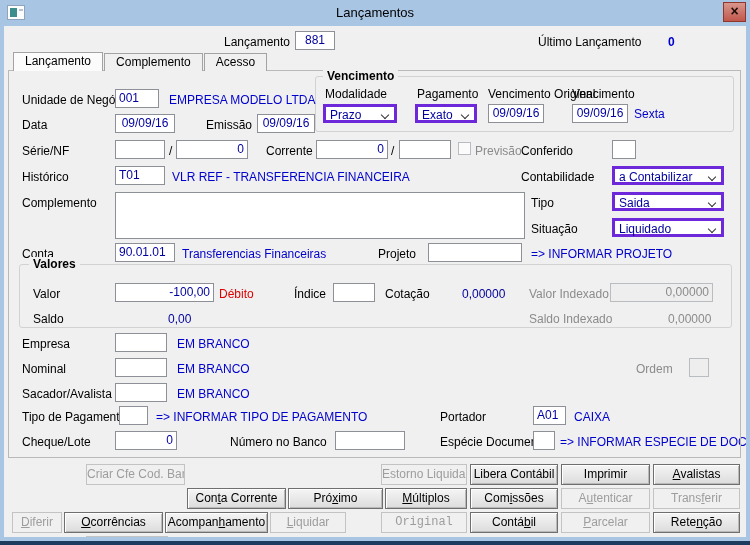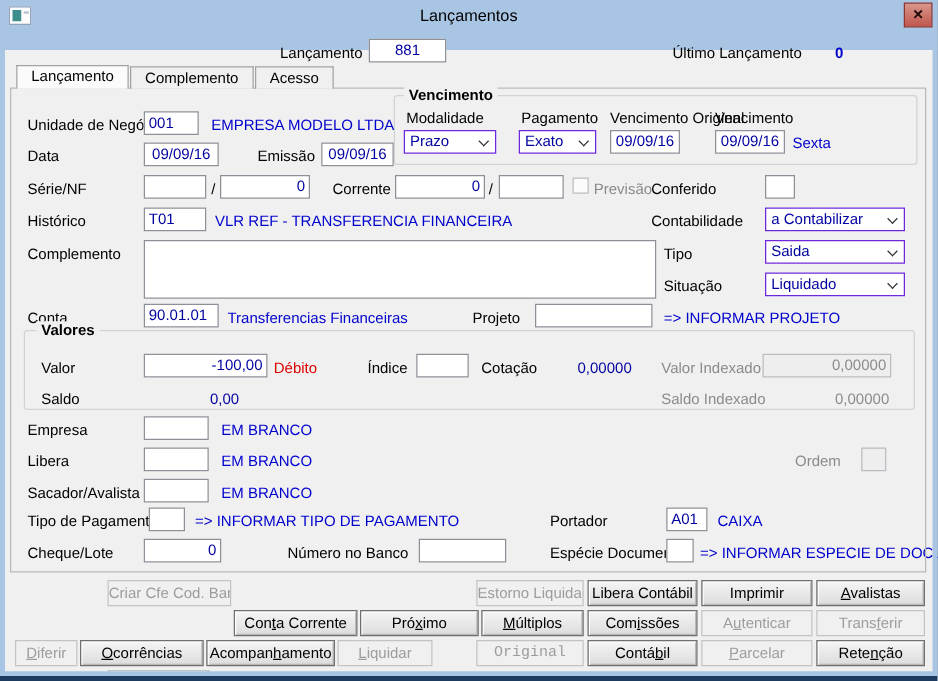--- a/index.html
+++ b/index.html
@@ -9,41 +9,41 @@
   }
   *{box-sizing:border-box}
   body{margin:0;background:#e8e8e8}
   .window{position:relative;width:750px;height:545px;background:#f0f0f0;
     font-family:"Liberation Sans",sans-serif;font-size:12px;color:#000;overflow:hidden;
     box-shadow:inset 0 0 0 1px #52749e}
   .frame-left,.frame-right{position:absolute;top:26px;bottom:0;width:4px;background:var(--titlebar-blue);z-index:50}
   .frame-left{left:0}.frame-right{right:0}
   .frame-bottom{position:absolute;left:0;right:0;bottom:0;height:8px;z-index:51;
     background:linear-gradient(to bottom,var(--titlebar-blue) 0 4px,var(--frame-navy) 4px 100%)}
-  .titlebar{position:absolute;left:0;top:0;width:750px;height:40px;background:var(--titlebar-blue)}
+  .titlebar{position:absolute;left:0;top:0;width:750px;height:26px;background:var(--titlebar-blue)}
   .title{position:absolute;left:0;right:0;top:5px;text-align:center;font-size:13px}
   .appicon{position:absolute;left:7px;top:5px;width:18px;height:15px;background:#fdfdfd;border:1px solid #8fa3bd}
   .appicon .inner{position:absolute;left:2px;top:2px;width:7px;height:9px;background:#3d8e8c}
   .appicon .line{position:absolute;left:11px;top:3px;width:4px;height:2px;background:#b9c4d2}
   .closebtn{position:absolute;left:723px;top:2px;width:23px;height:20px;
     background:linear-gradient(#d9968c,#c0574c);border:1px solid #8e352c;
     color:#1e0a07;font-weight:bold;font-size:14px;text-align:center;line-height:17px}
   .lbl{position:absolute;white-space:nowrap;line-height:14px}
   .lbl.right{text-align:right}
   .lbl.grey{color:var(--disabled-grey)}
   .val-blue{position:absolute;white-space:nowrap;color:var(--info-blue);line-height:14px}
   .val-navy{position:absolute;white-space:nowrap;color:var(--value-navy);line-height:14px}
   .val-red{position:absolute;white-space:nowrap;color:var(--debit-red);line-height:14px}
   .val-grey{position:absolute;white-space:nowrap;color:var(--disabled-grey);line-height:14px}
   .field{position:absolute;height:19px;background:#fff;border:1px solid #8d9097;
     color:var(--value-navy);line-height:16px;padding:0 3px;white-space:nowrap;overflow:hidden}
   .field.ta-r{text-align:right}.field.ta-c{text-align:center}
   .field.dis{background:#eeeeee;border-color:#b9bcc1;color:var(--disabled-grey)}
   .field.multiline{height:47px}
-  .combo{position:absolute;height:19px;background:#fff;border:1px solid #6d28d9;
+  .combo{position:absolute;height:19px;background:#fff;border:3px solid #6d28d9;
     color:var(--value-navy);line-height:16px;padding:0 18px 0 4px;white-space:nowrap}
   .combo .chev{position:absolute;right:6px;top:5px;width:6px;height:6px;
     border-right:1px solid #333;border-bottom:1px solid #333;transform:rotate(45deg)}
   .checkbox{position:absolute;width:13px;height:13px;background:#fbfbfb;border:1px solid #b8bbc0}
   .tabs{position:absolute;left:13px;top:52px;display:flex;align-items:flex-end;height:19px}
   .tab{height:18px;line-height:17px;padding:0 11px;background:#f0f0f0;border:1px solid #a3a3a3;
     border-bottom:none;margin-right:1px;z-index:3}
   .tab.active{height:19px;background:#fbfbfb;z-index:5}
   .tabpage{position:absolute;left:8px;top:70px;width:733px;height:388px;border:1px solid #b9b9b9;z-index:1}
   .group{position:absolute;border:1px solid #d2d2d2;border-radius:3px}
@@ -66,21 +66,21 @@
   <div class="titlebar">
     <div class="appicon">
         <div class="inner"></div>
         <div class="line"></div>
       </div>
     <div class="title">Lançamentos</div>
     <div class="closebtn">×</div>
   </div>
 
   <div class="lbl right" style="left:180px;top:35px;width:110px">Lançamento</div>
-  <div class="field ta-c" style="left:295px;top:31px;width:62px">881</div>
+  <div class="field ta-c" style="left:295px;top:31px;width:40px">881</div>
   <div class="lbl" style="left:538px;top:35px">Último Lançamento</div>
   <div class="val-blue" style="left:668px;top:35px;font-weight:bold">0</div>
 
   <div class="tabs">
     <div class="tab active">Lançamento</div>
     <div class="tab">Complemento</div>
     <div class="tab">Acesso</div>
   </div>
   <div class="tabpage"></div>
 
@@ -150,21 +150,21 @@
   <div class="lbl grey" style="left:529px;top:287px">Valor Indexado</div>
   <div class="field dis ta-r" style="left:610px;top:283px;width:103px">0,00000</div>
   <div class="lbl" style="left:33px;top:312px">Saldo</div>
   <div class="val-navy" style="left:168px;top:312px">0,00</div>
   <div class="lbl grey" style="left:529px;top:312px">Saldo Indexado</div>
   <div class="val-grey" style="left:668px;top:312px">0,00000</div>
 
   <div class="lbl" style="left:22px;top:337px">Empresa</div>
   <div class="field" style="left:115px;top:333px;width:52px"></div>
   <div class="val-blue" style="left:177px;top:337px">EM BRANCO</div>
-  <div class="lbl" style="left:22px;top:362px">Libera</div>
+  <div class="lbl" style="left:22px;top:362px">Nominal</div>
   <div class="field" style="left:115px;top:358px;width:52px"></div>
   <div class="val-blue" style="left:177px;top:362px">EM BRANCO</div>
   <div class="lbl grey" style="left:636px;top:362px">Ordem</div>
   <div class="field dis" style="left:689px;top:358px;width:20px"></div>
   <div class="lbl" style="left:22px;top:387px">Sacador/Avalista</div>
   <div class="field" style="left:115px;top:383px;width:52px"></div>
   <div class="val-blue" style="left:177px;top:387px">EM BRANCO</div>
 
   <div class="lbl" style="left:22px;top:410px">Tipo de Pagamento</div>
   <div class="field" style="left:119px;top:406px;width:29px"></div>

